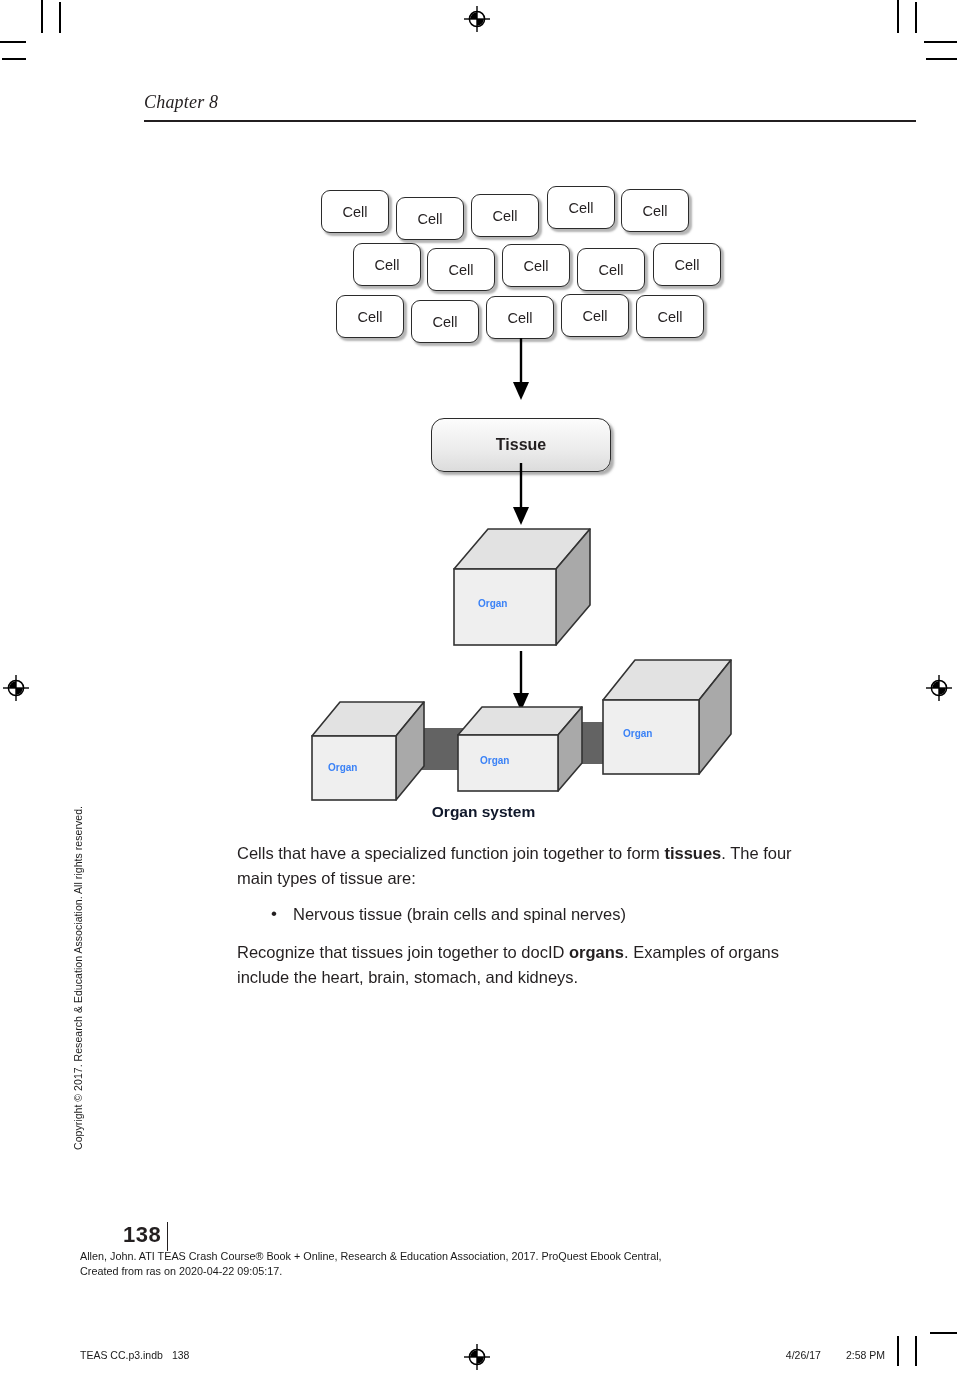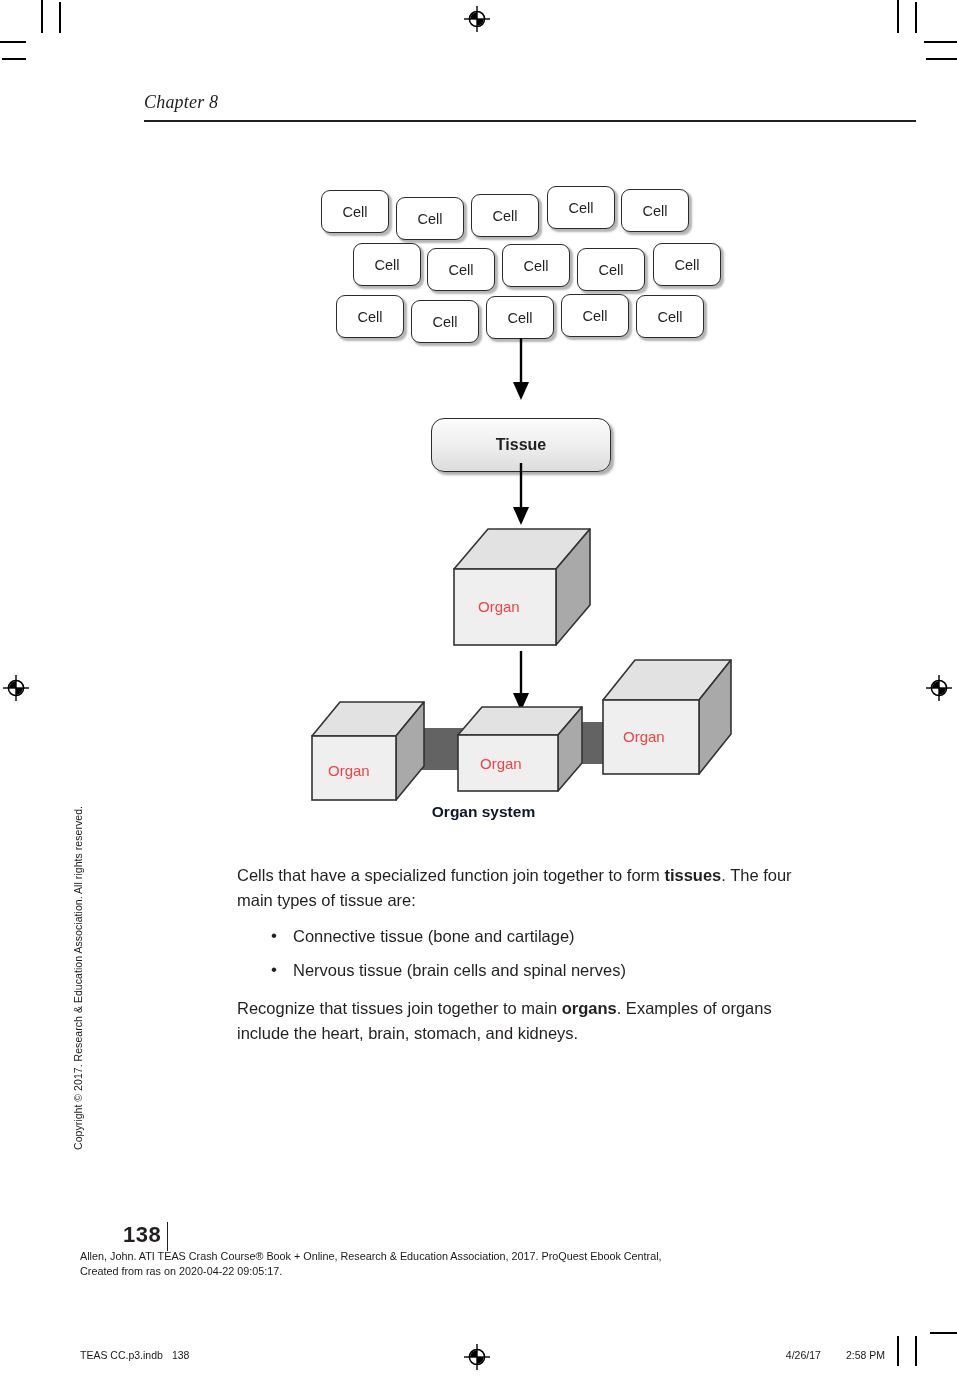--- a/index.html
+++ b/index.html
@@ -100,41 +100,41 @@
     color: #231f20;
   }
 
   .arrow { position: absolute; }
 
   
   .cube { position: absolute; }
   .cube svg { display: block; overflow: visible; }
   .cube-label {
     position: absolute;
-    font-size: 15px;
-    font-weight: normal;
-    color: #ef4444;
+    font-size: 10px;
+    font-weight: bold;
+    color: #3b82f6;
     white-space: nowrap;
   }
   #organ-system-label {
     position: absolute;
     left: 0; right: 0;
     top: 633px;
     text-align: center;
     font-size: 15.5px;
     font-weight: bold;
     color: #0f172a;
   }
   #organ-system-label span { margin-left: 10px; }
 
   
   #body-copy {
     position: absolute;
     left: 237px;
-    top: 863px;
+    top: 841px;
     width: 560px;
     font-family: "Liberation Sans", sans-serif;
     font-size: 16.5px;
     line-height: 24.5px;
     color: #231f20;
   }
   #body-copy p { margin: 0 0 8px 0; }
   #tissue-list {
     list-style: none;
     margin: 13px 0 14px 0;
@@ -350,25 +350,24 @@
     <div class="cube-label" style="left:24px; top:50px;">Organ</div>
   </div>
 
   <div id="organ-system-label"><span>Organ system</span></div>
 </div>
 
 <div id="body-copy">
   <p><span>Cells that have a specialized function join together to form </span><b>tissues</b><span>. The four main types of tissue are:</span></p>
 
   <ul id="tissue-list">
-    <li>Connective tissue (bone and cartilage)</li>
     <li>Nervous tissue (brain cells and spinal nerves)</li>
   </ul>
 
-  <p id="closing-paragraph"><span>Recognize that tissues join together to main </span><b>organs</b><span>. Examples of organs include the heart, brain, stomach, and kidneys.</span></p>
+  <p id="closing-paragraph"><span>Recognize that tissues join together to docID </span><b>organs</b><span>. Examples of organs include the heart, brain, stomach, and kidneys.</span></p>
 </div>
 
 <div id="page-number">138</div>
 <div id="page-number-rule"></div>
 
 <div id="citation">
   <div>Allen, John. ATI TEAS Crash Course®  Book + Online, Research &amp; Education Association, 2017. ProQuest Ebook Central,</div>
   <div>Created from ras on 2020-04-22 09:05:17.</div>
 </div>
 

